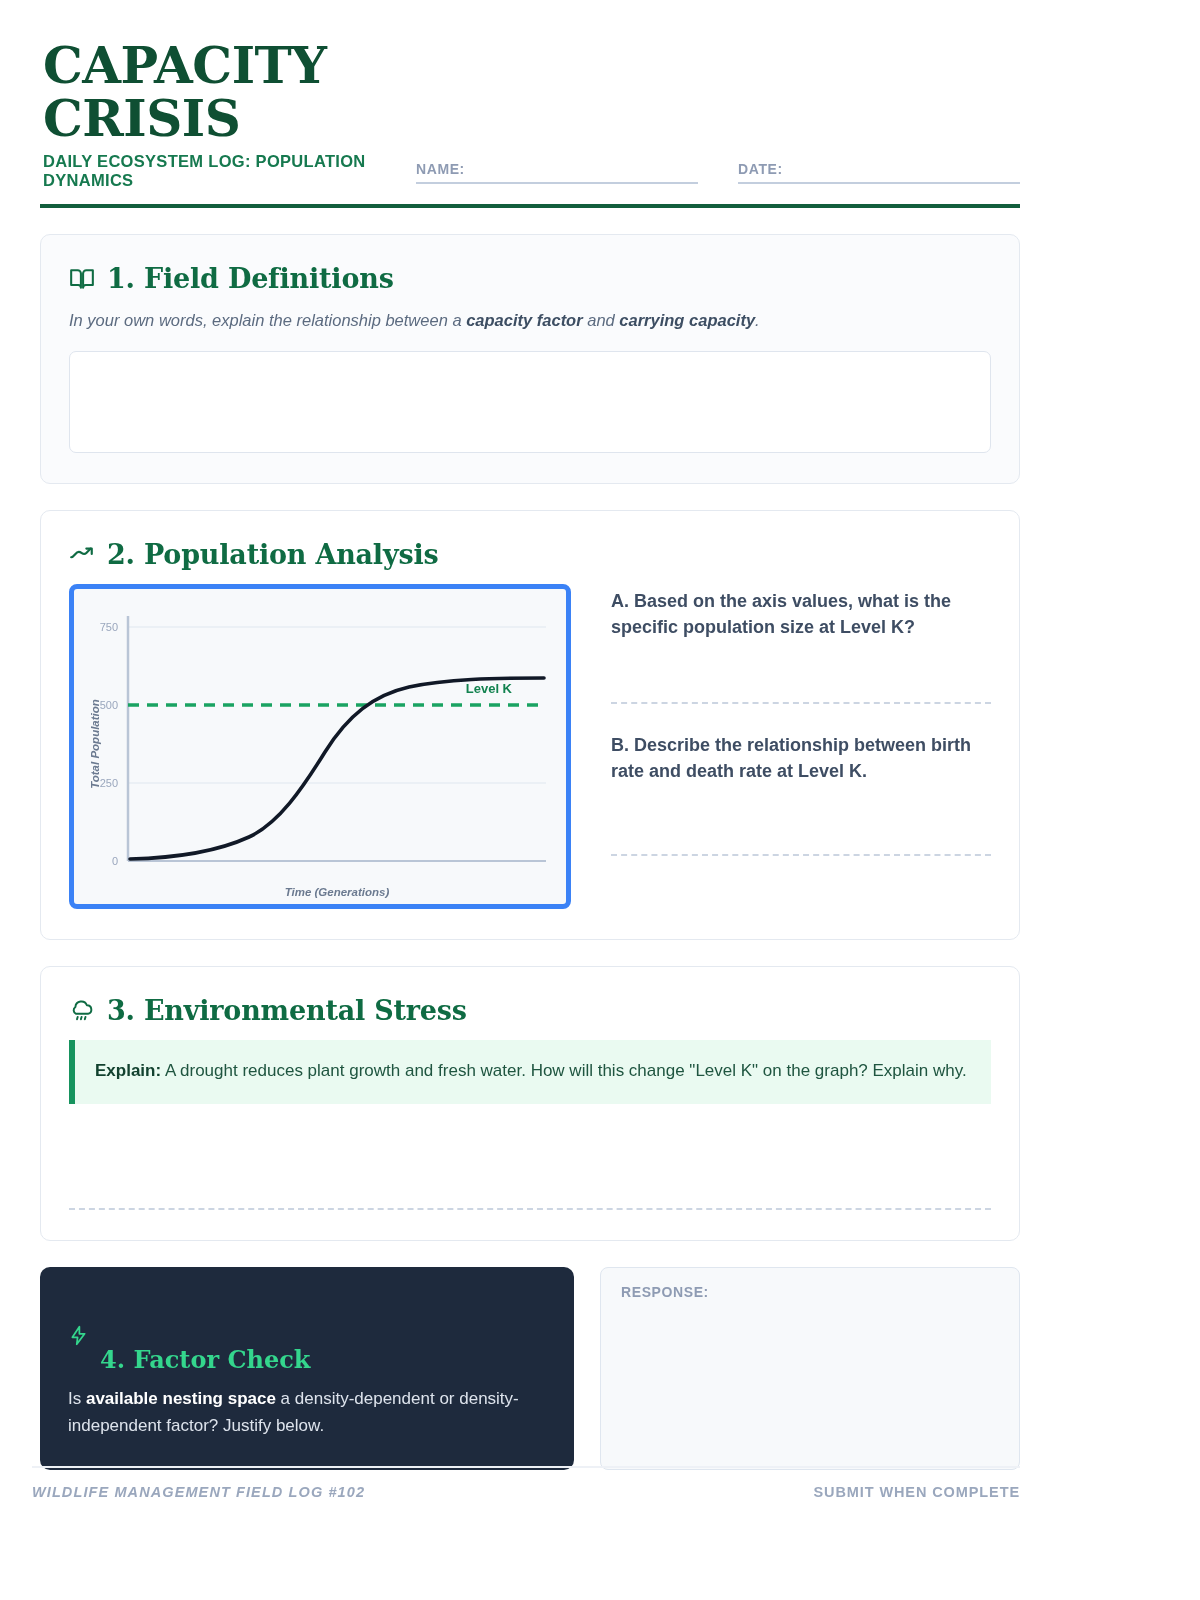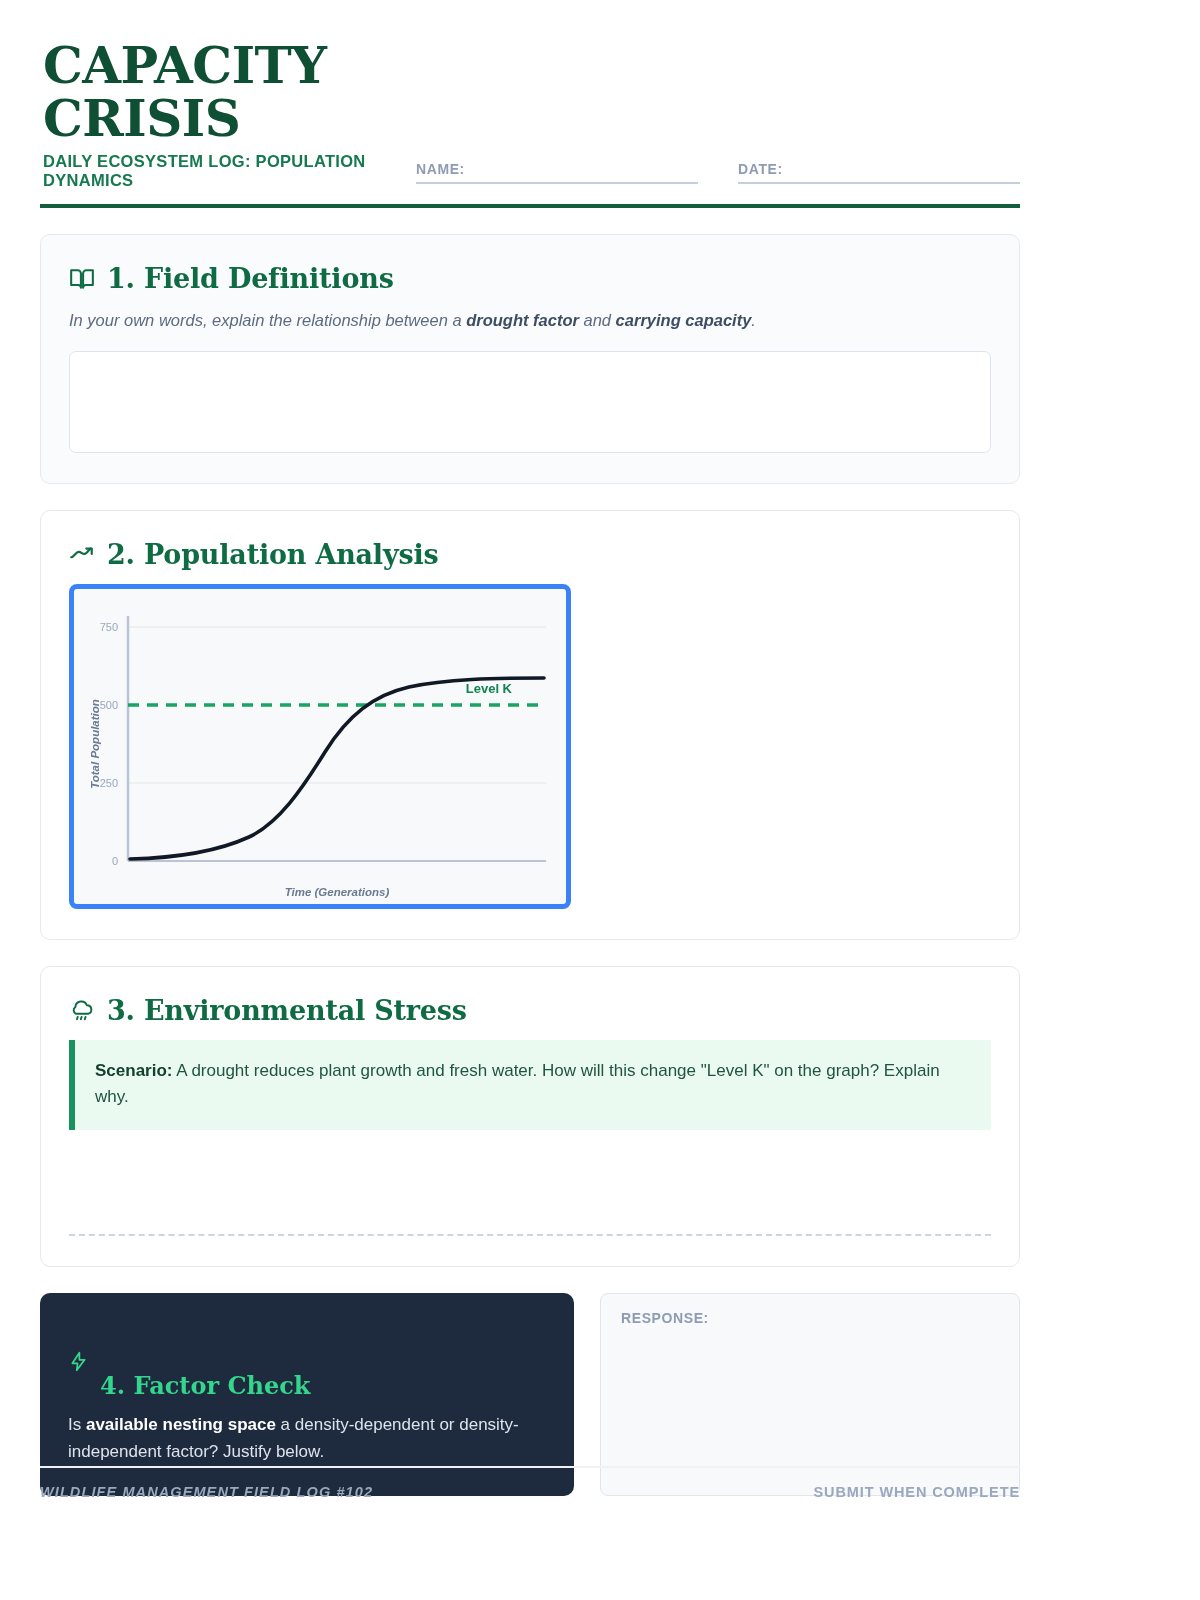--- a/index.html
+++ b/index.html
@@ -196,21 +196,21 @@
   .response-label {
     font-size: 14px;
     font-weight: bold;
     color: #8e9bb3;
     letter-spacing: 0.6px;
   }
 
   
   .footer {
     position: absolute;
-    left: 40px;
+    left: 32px;
     right: 40px;
     top: 1466px;
     border-top: 2px solid #eef1f6;
     padding-top: 16px;
     display: flex;
     justify-content: space-between;
     align-items: center;
   }
   .footer-left {
     font-size: 14.5px;
@@ -256,21 +256,21 @@
   <div class="card tinted">
     <div class="section-head">
       <span class="sec-icon">
         <svg width="26" height="26" viewBox="0 0 24 24" fill="none" stroke="currentColor" stroke-width="1.9" stroke-linecap="round" stroke-linejoin="round">
           <path d="M2 4h6a3 3 0 0 1 3 3v13a2.5 2.5 0 0 0-2.5-2.5H2z"></path>
           <path d="M22 4h-6a3 3 0 0 0-3 3v13a2.5 2.5 0 0 1 2.5-2.5H22z"></path>
         </svg>
       </span>
       <span class="section-title">1. Field Definitions</span>
     </div>
-    <div class="prompt-italic"><span>In your own words, explain the relationship between a </span><b>drought factor</b><span> and </span><b>carrying capacity</b><span>.</span></div>
+    <div class="prompt-italic"><span>In your own words, explain the relationship between a </span><b>capacity factor</b><span> and </span><b>carrying capacity</b><span>.</span></div>
     <div class="answer-box"></div>
   </div>
 
   <div class="card">
     <div class="section-head">
       <span class="sec-icon">
         <svg width="26" height="26" viewBox="0 0 24 24" fill="none" stroke="currentColor" stroke-width="2" stroke-linecap="round" stroke-linejoin="round">
           <path d="M2 15c3 0 4-5 7-5s4 4 7 1l4-4"></path>
           <polyline points="16 7 21 7 21 12"></polyline>
         </svg>
@@ -297,36 +297,46 @@
 
           <line x1="54" y1="116" x2="472" y2="116" stroke="#1aa362" stroke-width="3.5" stroke-dasharray="11 8"></line>
           <text class="k-label" x="438" y="104" text-anchor="end">Level K</text>
 
           <path d="M 56 270 C 100 269, 140 264, 175 248 C 205 234, 228 200, 251 163 C 274 126, 300 106, 335 98 C 372 90, 420 89, 470 89" fill="none" stroke="#111927" stroke-width="3.6" stroke-linecap="round"></path>
 
           <text class="ax-title" x="263" y="307" text-anchor="middle">Time (Generations)</text>
         </svg>
       </div>
 
+      <div class="questions">
+        <div class="q-block">
+          <div class="q-text">A. Based on the axis values, what is the specific population size at Level K?</div>
+          <div class="q-rule"></div>
+        </div>
+        <div class="q-block second">
+          <div class="q-text">B. Describe the relationship between birth rate and death rate at Level K.</div>
+          <div class="q-rule second"></div>
+        </div>
+      </div>
     </div>
   </div>
 
   <div class="card">
     <div class="section-head">
       <span class="sec-icon">
         <svg width="26" height="26" viewBox="0 0 24 24" fill="none" stroke="currentColor" stroke-width="1.8" stroke-linecap="round" stroke-linejoin="round">
           <path d="M17.5 15.5a4 4 0 0 0-1-7.9 5.5 5.5 0 0 0-10.6 1.6A3.6 3.6 0 0 0 6.5 15.5z"></path>
           <line x1="8" y1="18.5" x2="7.4" y2="20.5"></line>
           <line x1="11.6" y1="18.5" x2="11" y2="20.5"></line>
           <line x1="15.2" y1="18.5" x2="14.6" y2="20.5"></line>
         </svg>
       </span>
       <span class="section-title">3. Environmental Stress</span>
     </div>
-    <div class="scenario"><b>Scenario:</b><span> A drought reduces plant growth and fresh water. How will this change "Level K" on the graph? Explain why.</span></div>
+    <div class="scenario"><b>Explain:</b><span> A drought reduces plant growth and fresh water. How will this change "Level K" on the graph? Explain why.</span></div>
     <div class="scenario-space"></div>
     <div class="dashed-line"></div>
   </div>
 
   <div class="bottom-row">
     <div class="dark-card">
       <div class="dark-head">
         <span class="bolt-icon">
           <svg width="21" height="21" viewBox="0 0 24 24" fill="none" stroke="currentColor" stroke-width="2" stroke-linecap="round" stroke-linejoin="round">
             <polyline points="13 2 5 14 11 14 10 22 19 10 13 10 13 2"></polyline>

